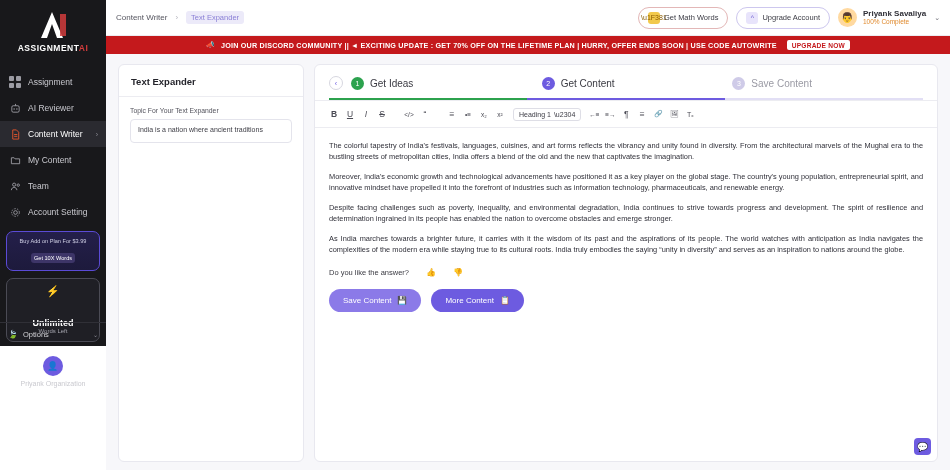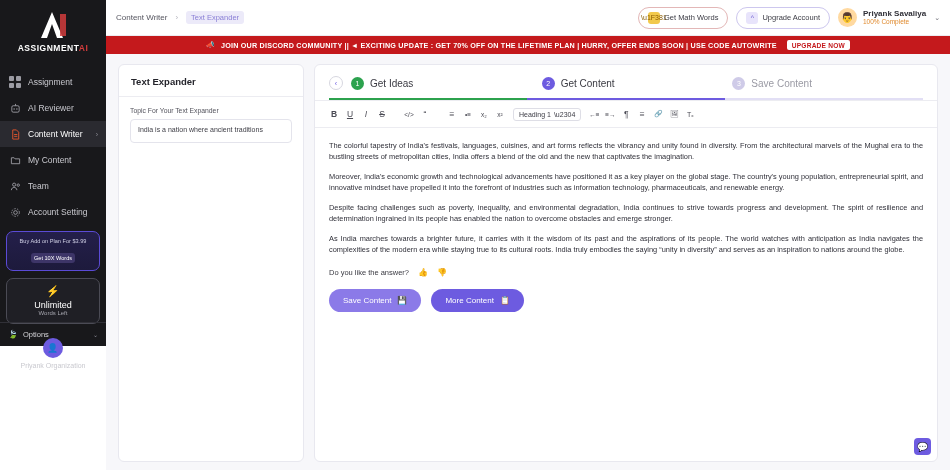--- a/index.html
+++ b/index.html
@@ -57,21 +57,21 @@
   .promo .l2 {
     margin-top: 4px; font-size: 5.6px; color: #fff;
     background: #3d3568; border-radius: 3px; padding: 2px 3px; display: inline-block;
   }
   .credits {
     margin: 7px 6px 0 6px;
     border: 1px solid #4b4b55; border-radius: 7px;
     padding: 7px 5px; text-align: center; background: #1f1f25;
   }
   .credits .ico { color: #fff; font-size: 11px; line-height: 1; }
-  .credits .big { font-size: 9px; font-weight: 400; color: #fff; margin-top: 3px; }
+  .credits .big { font-size: 9px; font-weight: 700; color: #fff; margin-top: 21px; }
   .credits .small { font-size: 6px; color: #a5a5ae; }
 
   .org { margin-top: 14px; text-align: center; }
   .org .av {
     width: 20px; height: 20px; border-radius: 50%;
     background: #6d5be0; margin: 0 auto 4px auto;
     display: flex; align-items: center; justify-content: center;
     color: #fff; font-size: 9px;
   }
   .org .nm { font-size: 7px; color: #c9c9cf; }
@@ -186,21 +186,21 @@
   .tb.sep { width: 9px; }
   .tb-select {
     display: inline-flex; align-items: center; gap: 3px;
     border: 1px solid #dedee6; border-radius: 3px; padding: 2px 5px;
     font-size: 7px; color: #3b3b44; margin: 0 4px;
   }
 
   .doc { padding: 12px 14px 0 14px; overflow: hidden; }
   .doc p { font-size: 7.4px; line-height: 1.55; color: #2f2f38; margin-bottom: 8px; text-align: justify; }
 
-  .feedback { display: flex; align-items: center; gap: 9px; padding: 4px 14px 0 14px; }
+  .feedback { display: flex; align-items: center; gap: 17px; padding: 4px 14px 0 14px; }
   .feedback .q { font-size: 7.5px; color: #3a3a42; }
   .feedback .ic { font-size: 8px; color: #8e8e99; }
 
   .actions { display: flex; gap: 10px; padding: 12px 14px 14px 14px; }
   .btn-primary {
     background: #8b7ae8; color: #fff; border: none; border-radius: 14px;
     font-size: 8px; padding: 7px 14px; display: inline-flex; align-items: center; gap: 6px;
     cursor: pointer;
   }
   .btn-secondary {

